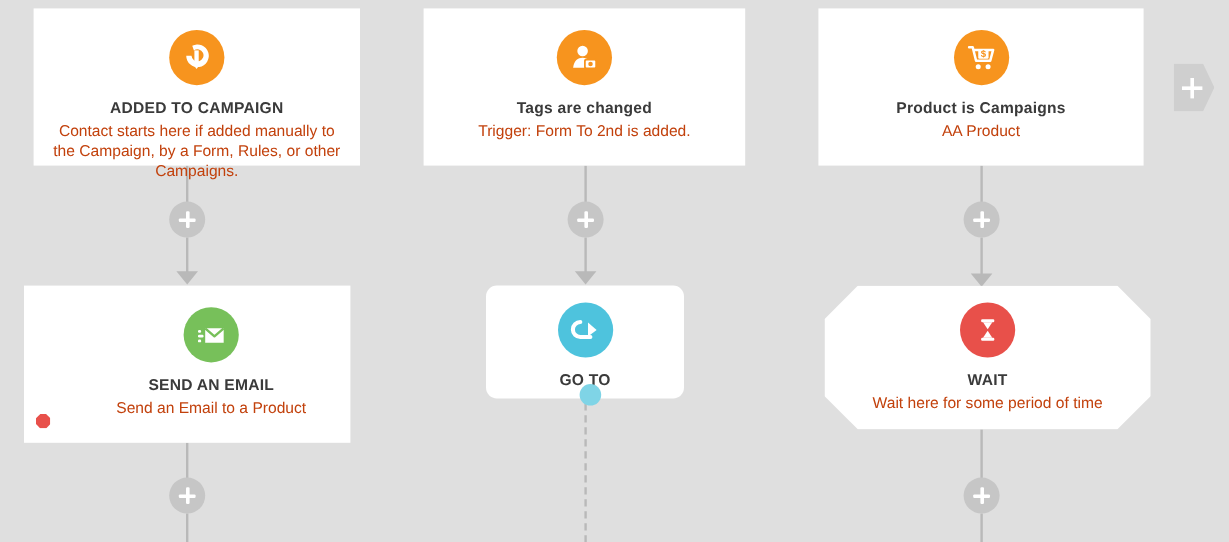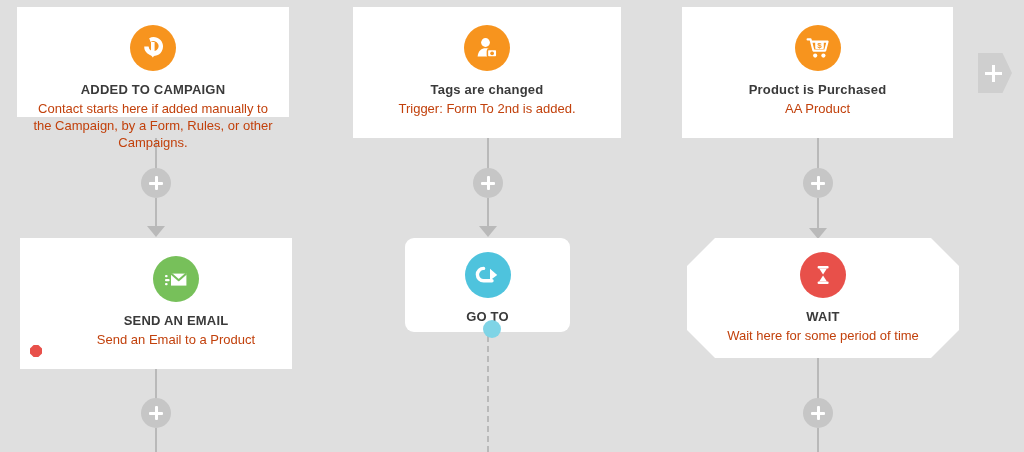--- a/index.html
+++ b/index.html
@@ -94,21 +94,21 @@
   <div class="conn-line" style="left:817px;top:198px;height:32px;"></div>
   <div class="arrow-head" style="left:809px;top:228px;"></div>
 
   <div class="conn-line" style="left:817px;top:358px;height:44px;"></div>
   <div class="plus-circle" style="left:803px;top:398px;">
     <span class="bar-h"></span>
     <span class="bar-v"></span>
   </div>
   <div class="conn-line" style="left:817px;top:428px;height:24px;"></div>
 
-  <div class="card" style="left:17px;top:7px;width:272px;height:110px;">
+  <div class="card" style="left:28px;top:7px;width:272px;height:131px;">
     <div class="card-inner" style="top:18px;">
       <div class="badge orange">
         <svg width="26" height="26" viewBox="0 0 26 26">
           <path d="M9.2 3.2 A 9.4 9.4 0 1 1 4.2 11.4 L8.6 11.4 A 5 5 0 1 0 10.6 7.1 Z" fill="#ffffff"></path>
           <rect x="11.0" y="7.0" width="3.6" height="11" fill="#ffffff"></rect>
           <path d="M8.3 16.4 L17.3 16.4 L12.8 22.6 Z" fill="#ffffff"></path>
         </svg>
       </div>
       <div class="card-title">ADDED TO CAMPAIGN</div>
       <div class="card-sub">Contact starts here if added manually to the Campaign, by a Form, Rules, or other Campaigns.</div>
@@ -134,21 +134,21 @@
     <div class="card-inner" style="top:18px;">
       <div class="badge orange">
         <svg width="26" height="26" viewBox="0 0 26 26">
           <path d="M2.6 4.4 L5.6 4.4 L8.4 15.6 L20.2 15.6 L22.6 6.6 L6.4 6.6" fill="none" stroke="#ffffff" stroke-width="2.1" stroke-linecap="round" stroke-linejoin="round"></path>
           <circle cx="10.2" cy="20.6" r="2.1" fill="#ffffff"></circle>
           <circle cx="18.4" cy="20.6" r="2.1" fill="#ffffff"></circle>
           <rect x="10.2" y="6.4" width="8.6" height="7.6" rx="1" fill="#ffffff"></rect>
           <text x="14.5" y="12.6" font-size="8" font-weight="bold" text-anchor="middle" fill="#f7941e" font-family="'Liberation Sans',sans-serif">$</text>
         </svg>
       </div>
-      <div class="card-title">Product is Purchased</div>
+      <div class="card-title">Product is Campaigns</div>
       <div class="card-sub">AA Product</div>
     </div>
   </div>
 
   <div class="pent-add" style="left:978px;top:53px;">
     <span class="bar-h"></span>
     <span class="bar-v"></span>
   </div>
 
   <div class="card" style="left:20px;top:238px;width:272px;height:131px;">

